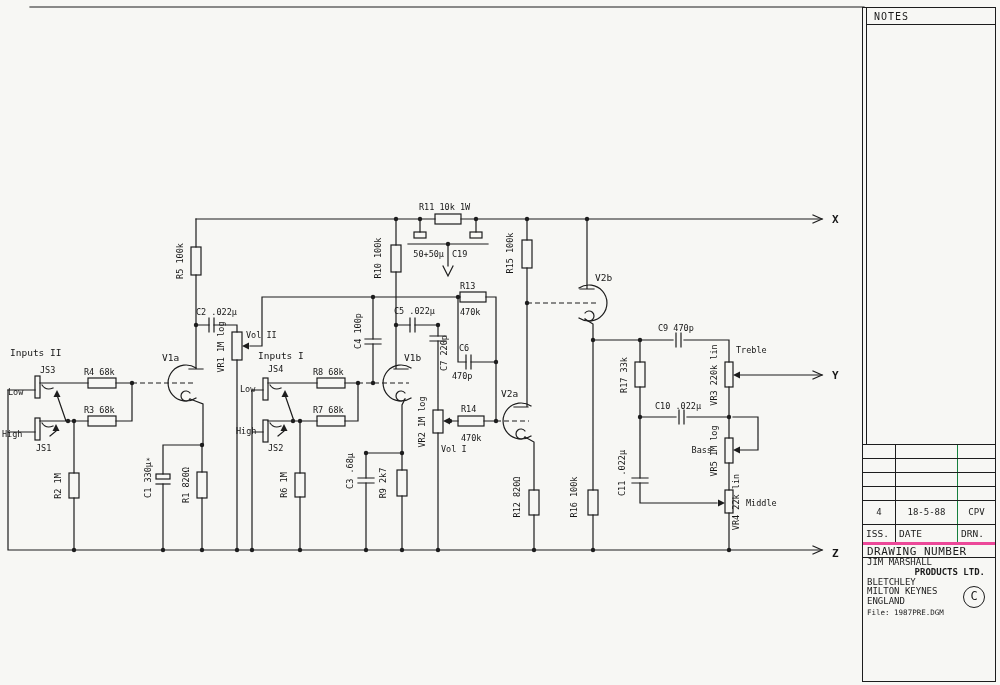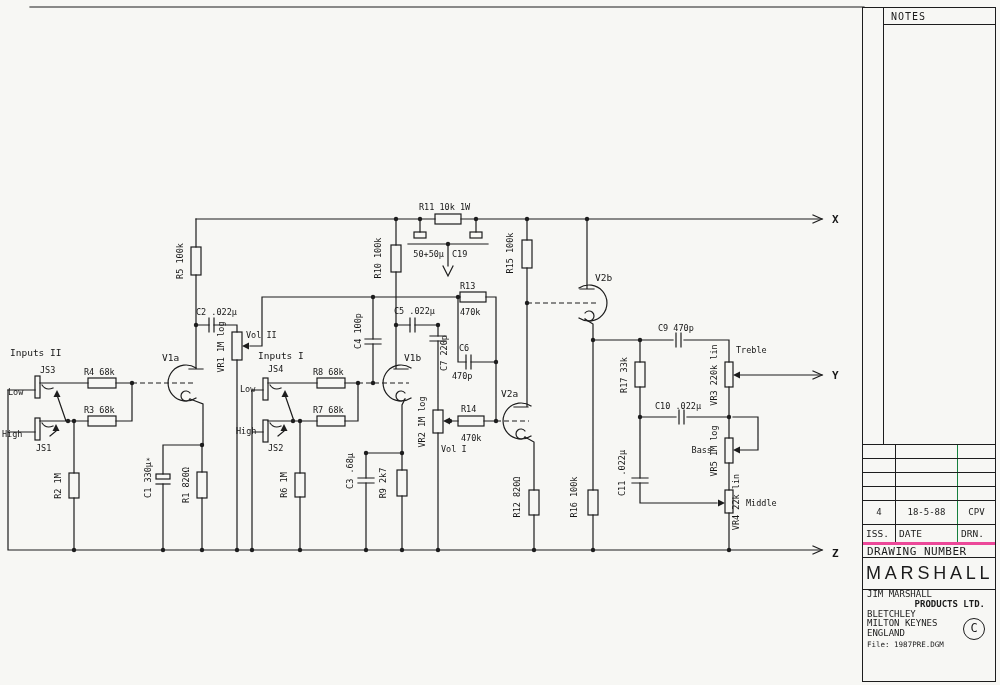--- a/index.html
+++ b/index.html
@@ -13,21 +13,21 @@
   svg .ah{fill:#1d1d1d;stroke:none;}
   svg text{fill:#161616;stroke:none;font-family:"DejaVu Sans Mono","Liberation Mono",monospace;}
   svg .t{font-size:8.5px;}
   svg .tt{font-size:9.5px;}
   svg .to{font-size:11px;font-weight:bold;}
   svg .ts{font-size:7px;}
   
   .panel{position:absolute;left:862px;top:7px;width:134px;height:675px;
          border:1.5px solid #1d1d1d;box-sizing:border-box;background:#f7f7f4;}
   .panel *{box-sizing:border-box;}
-  .notes-box{height:436px;margin-left:20px;border-left:1px solid #1d1d1d;}
+  .notes-box{height:436px;margin-left:3px;border-left:1px solid #1d1d1d;}
   .notes-title{font-size:10px;letter-spacing:1px;padding:3px 0 2px 7px;border-bottom:1px solid #1d1d1d;}
   .notes-body{padding:8px 4px 0 7px;font-size:10px;}
   .notes-body div{line-height:20px;white-space:nowrap;}
   .notes-body .gap{margin-top:10px;}
   .rev-table{border-top:0;}
   .rev-row{display:flex;border-top:1px solid #1d1d1d;}
   .rev-row.empty{height:14px;}
   .rev-row.issue{height:24px;font-size:9px;}
   .rev-row.issue div{line-height:23px;text-align:center;}
   .rev-row.header{height:18px;font-size:9.5px;}
@@ -325,21 +325,20 @@
     <div class="rev-row header">
       <div class="rc1">ISS.</div>
       <div class="rc2">DATE</div>
       <div class="rc3">DRN.</div>
     </div>
   </div>
 
   <div class="dn-label">DRAWING NUMBER</div>
 
 
-  <div class="brand">MARSHALL</div>
 
   <div class="address">
     <div>JIM MARSHALL</div>
     <div class="right">PRODUCTS LTD.</div>
     <div>BLETCHLEY</div>
     <div>MILTON KEYNES</div>
     <div>ENGLAND</div>
     <div class="file">File: 1987PRE.DGM</div>
     <div class="copyright">
       <span>C</span>

